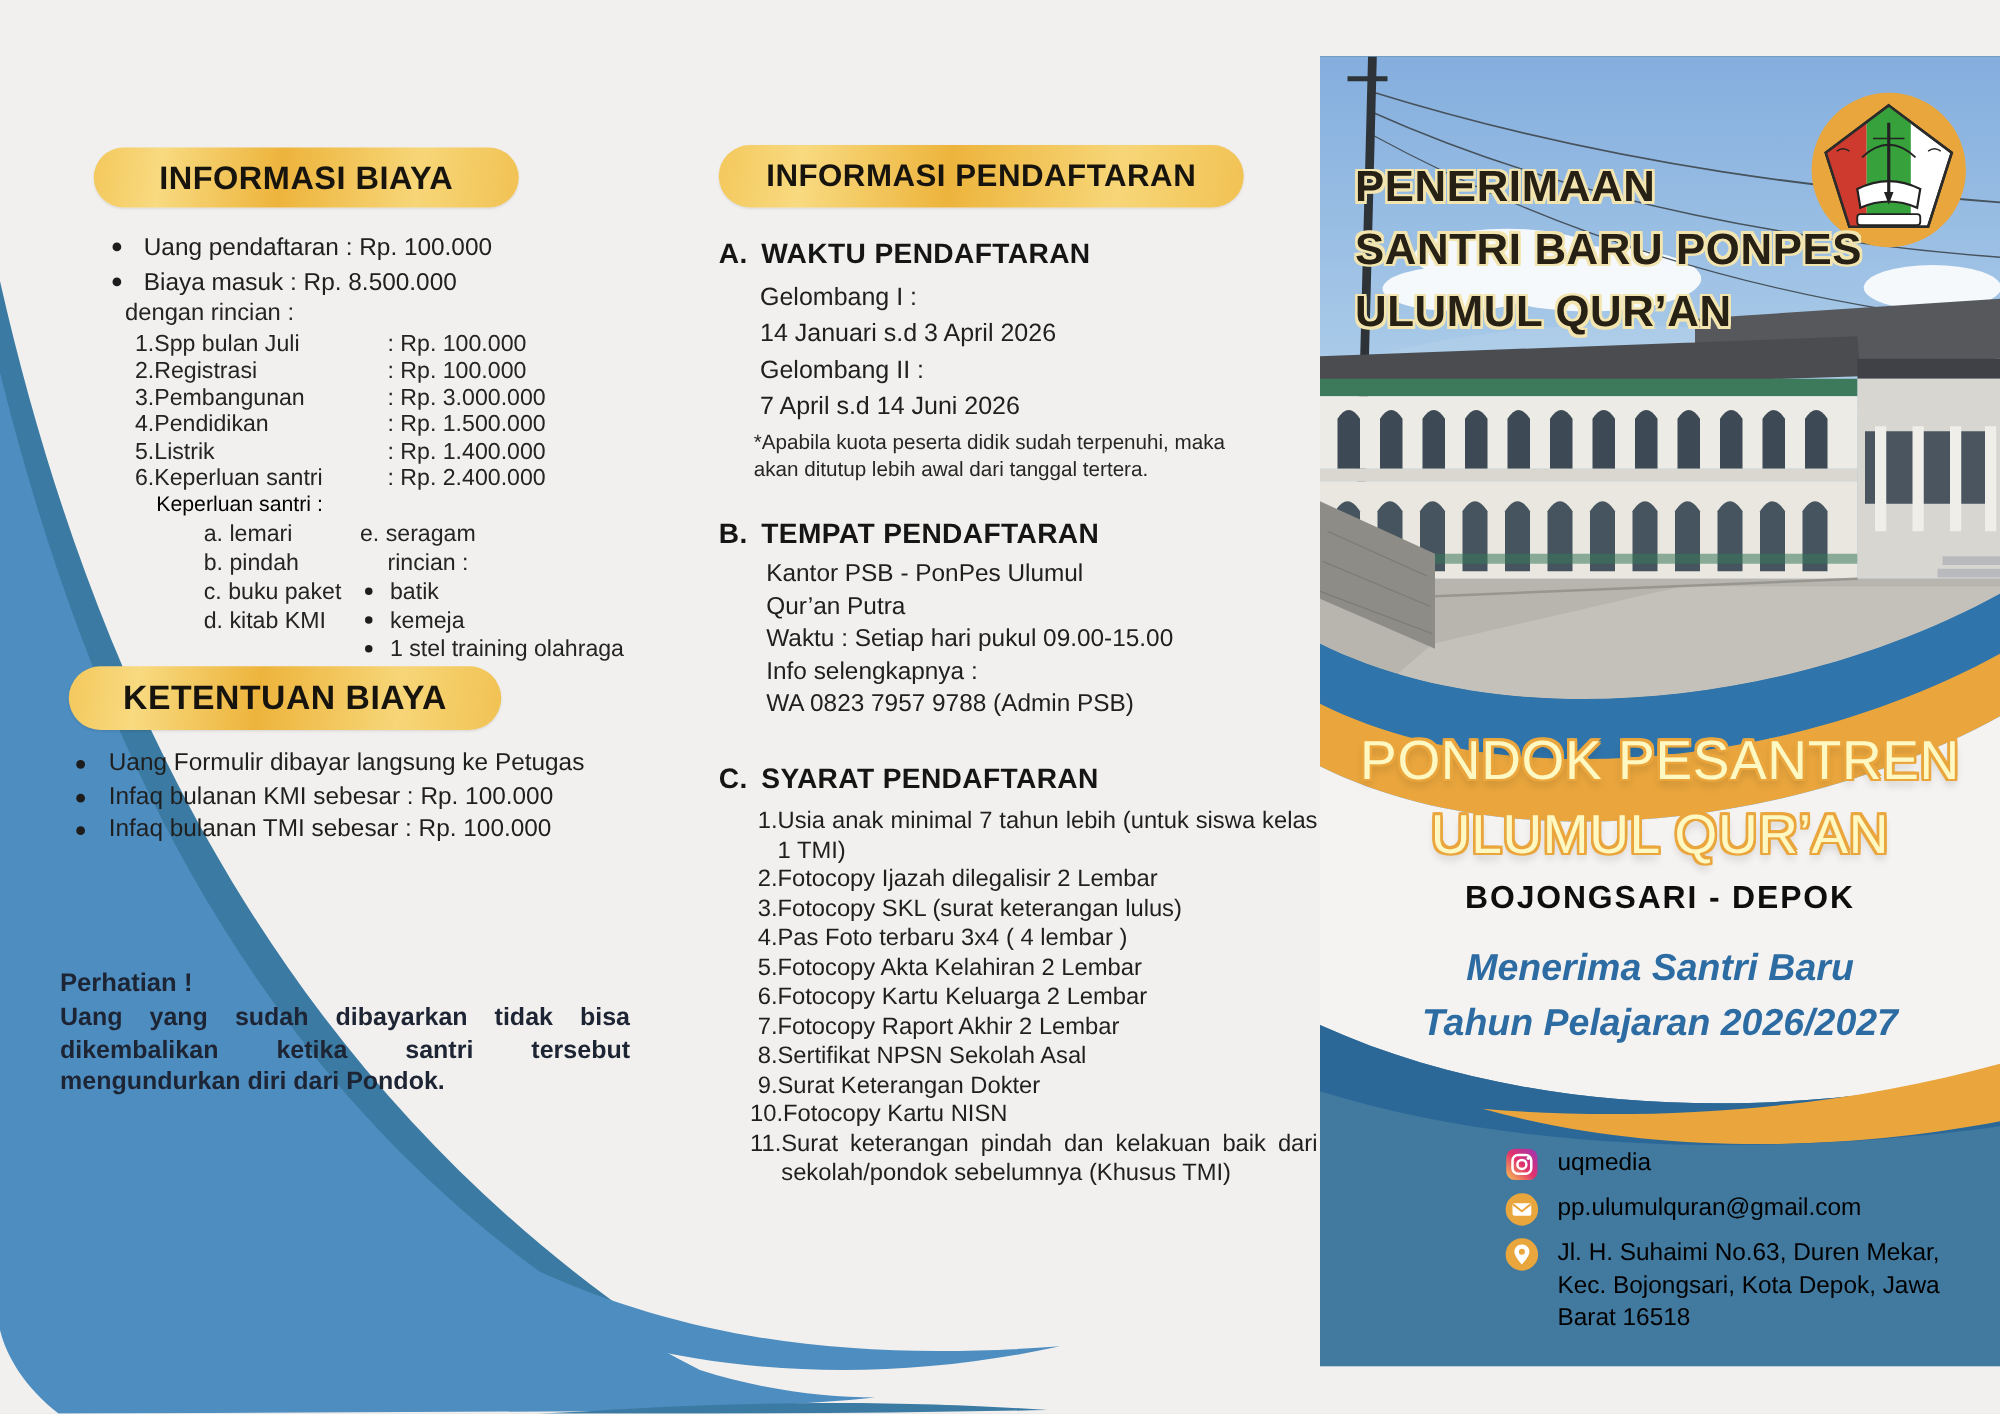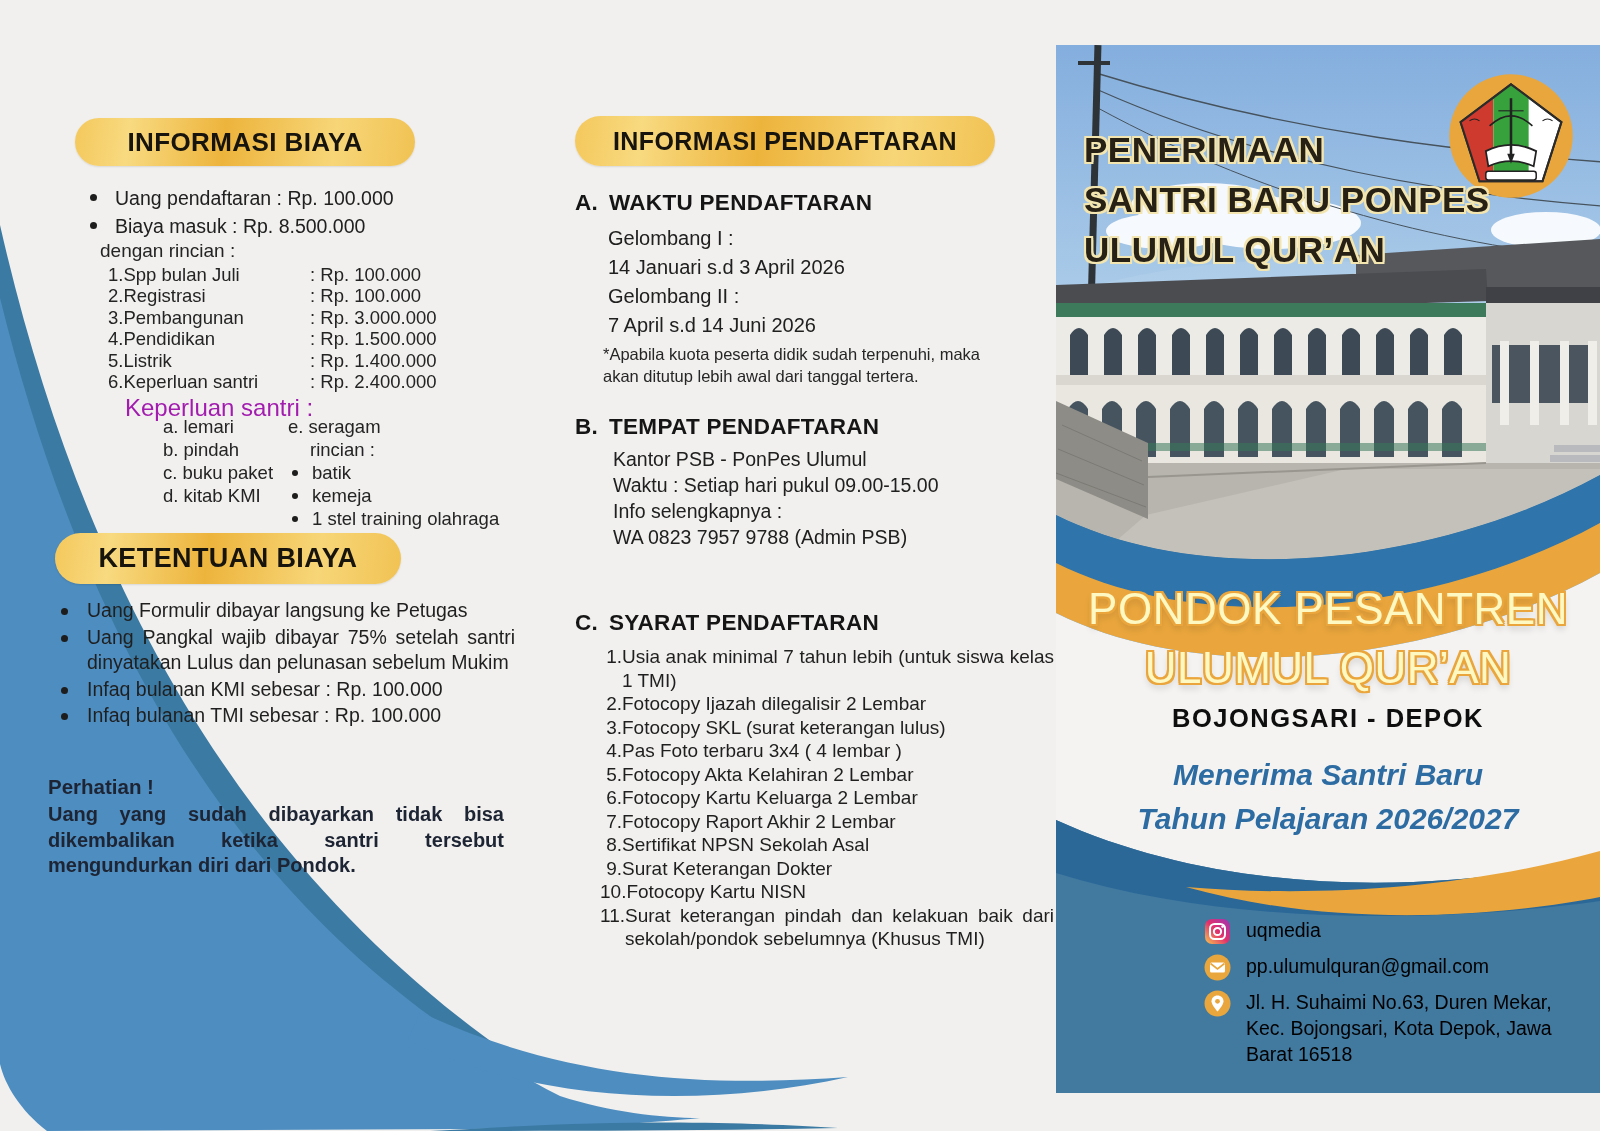--- a/index.html
+++ b/index.html
@@ -19,21 +19,21 @@
 
   
   .bullet-row{display:flex;align-items:flex-start;}
   .b-dot{flex:0 0 7px;width:7px;height:7px;border-radius:50%;background:#1d1d1d;margin:10px 18px 0 2px;}
   #info-bullets{left:88px;top:184px;width:420px;font-size:19.5px;line-height:28px;color:#202020;}
   #rincian-label{left:100px;top:240px;font-size:19px;color:#242424;}
   #rincian{left:108px;top:264px;width:336px;font-size:18.5px;line-height:21.4px;color:#242424;}
   .r-row{display:flex;}
   .r-nl{flex:0 0 202px;white-space:nowrap;}
   .r-val{flex:1;white-space:nowrap;}
-  #keperluan-label{left:125px;top:394px;font-size:24px;color:#a21caf;}
+  #keperluan-label{left:125px;top:394px;font-size:17px;color:#000000;}
   #keperluan-list{left:163px;top:415px;font-size:18.5px;line-height:23px;color:#242424;}
   #seragam-block{left:288px;top:415px;font-size:18.5px;line-height:23px;color:#242424;}
   .sg-ind{margin-left:22px;}
   .sg-row{display:flex;align-items:flex-start;}
   .sg-dot{flex:0 0 6px;width:6px;height:6px;border-radius:50%;background:#1d1d1d;margin:9px 14px 0 4px;}
   #ketentuan-list{left:55px;top:598px;width:460px;font-size:19.5px;line-height:25.5px;color:#1f1f1f;}
   .k-row{display:flex;margin-bottom:1px;}
   .k-dot{flex:0 0 7px;width:7px;height:7px;border-radius:50%;background:#1d1d1d;margin:10px 19px 0 6px;}
   .k-tx{flex:1;text-align:justify;}
   #perhatian{left:48px;top:775px;width:456px;color:#1d2433;}
@@ -157,24 +157,20 @@
     <span>KETENTUAN BIAYA</span>
   </div>
 
   <div class="abs" id="ketentuan-list">
     <div class="k-row">
         <span class="k-dot"></span>
         <span class="k-tx">Uang Formulir dibayar langsung ke Petugas</span>
       </div>
     <div class="k-row">
         <span class="k-dot"></span>
-        <span class="k-tx">Uang Pangkal wajib dibayar 75% setelah santri dinyatakan Lulus dan pelunasan sebelum Mukim</span>
-      </div>
-    <div class="k-row">
-        <span class="k-dot"></span>
         <span class="k-tx">Infaq bulanan KMI sebesar : Rp. 100.000</span>
       </div>
     <div class="k-row">
         <span class="k-dot"></span>
         <span class="k-tx">Infaq bulanan TMI sebesar : Rp. 100.000</span>
       </div>
   </div>
 
   <div class="abs" id="perhatian">
     <div class="p-title">Perhatian !</div>
@@ -196,20 +192,21 @@
     <div>7 April s.d 14 Juni 2026</div>
   </div>
   <div class="abs" id="waktu-note">*Apabila kuota peserta didik sudah terpenuhi, maka akan ditutup lebih awal dari tanggal tertera.</div>
 
   <div class="sec-head" style="left:575px;top:414px;">
     <span class="sec-letter">B.</span>
     <span>TEMPAT PENDAFTARAN</span>
   </div>
   <div class="abs" id="tempat-lines">
     <div>Kantor PSB - PonPes Ulumul</div>
+    <div>Qur’an Putra</div>
     <div>Waktu : Setiap hari pukul 09.00-15.00</div>
     <div>Info selengkapnya :</div>
     <div>WA 0823 7957 9788 (Admin PSB)</div>
   </div>
 
   <div class="sec-head" style="left:575px;top:610px;">
     <span class="sec-letter">C.</span>
     <span>SYARAT PENDAFTARAN</span>
   </div>
   <div class="abs" id="syarat-list">

